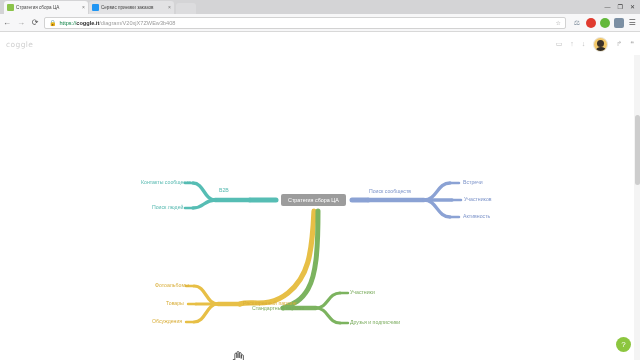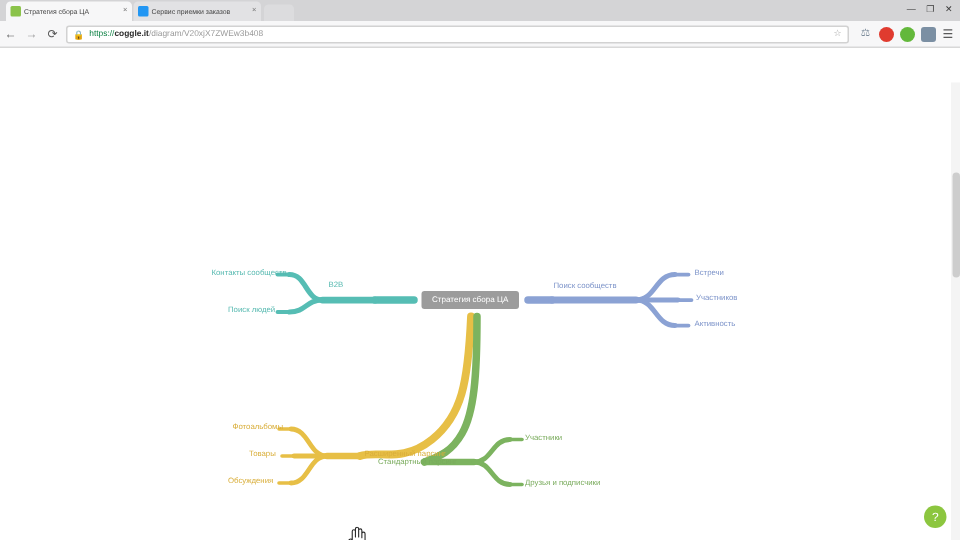--- a/index.html
+++ b/index.html
@@ -183,20 +183,31 @@
       <span class="url"><span class="scheme">https://</span><b>coggle.it</b><span>/diagram/V20xjX7ZWEw3b408</span></span>
       <span class="omnibox-star">☆</span>
     </div>
     <span class="ext plug">⚖</span>
     <span class="ext red"></span>
     <span class="ext green"></span>
     <span class="ext blue"></span>
     <span class="menu">☰</span>
   </div>
 
+  <div class="appbar">
+    <span class="logo">coggle</span>
+    <div class="appbar-right">
+      <span class="ai">▭</span>
+      <span class="ai">↑</span>
+      <span class="ai">↓</span>
+      <span class="avatar"></span>
+      <span class="ai">↱</span>
+      <span class="ai">❝</span>
+    </div>
+  </div>
 
   <div class="canvas">
 
     <svg class="map" viewBox="0 0 640 305">
 
       <g>
         <path d="M276,145 L250,145" stroke="#56bdb4" stroke-width="5" fill="none" stroke-linecap="round"></path>
         <path d="M250,145 L215,145" stroke="#56bdb4" stroke-width="4.5" fill="none" stroke-linecap="round"></path>
         <path d="M215,145 C204,145 204,128 193,128" stroke="#56bdb4" stroke-width="3.4" fill="none" stroke-linecap="round"></path>
         <path d="M215,145 C204,145 204,153 193,153" stroke="#56bdb4" stroke-width="3.4" fill="none" stroke-linecap="round"></path>

